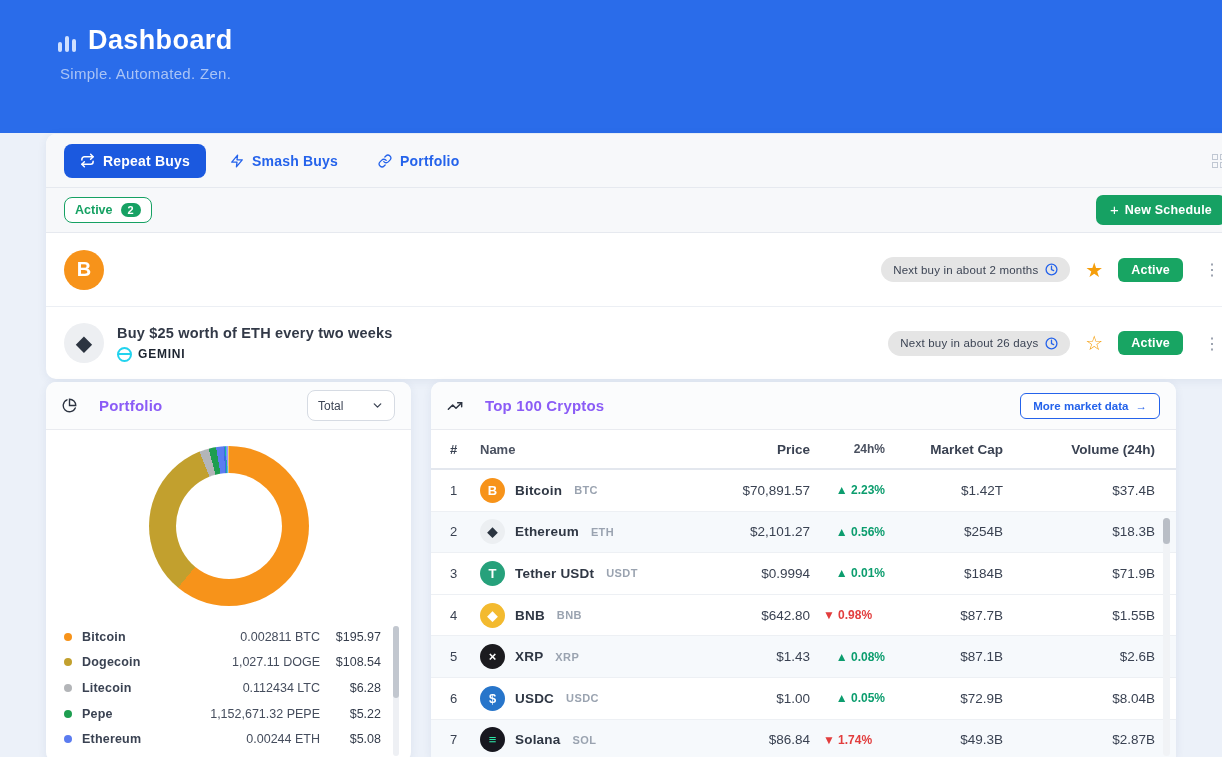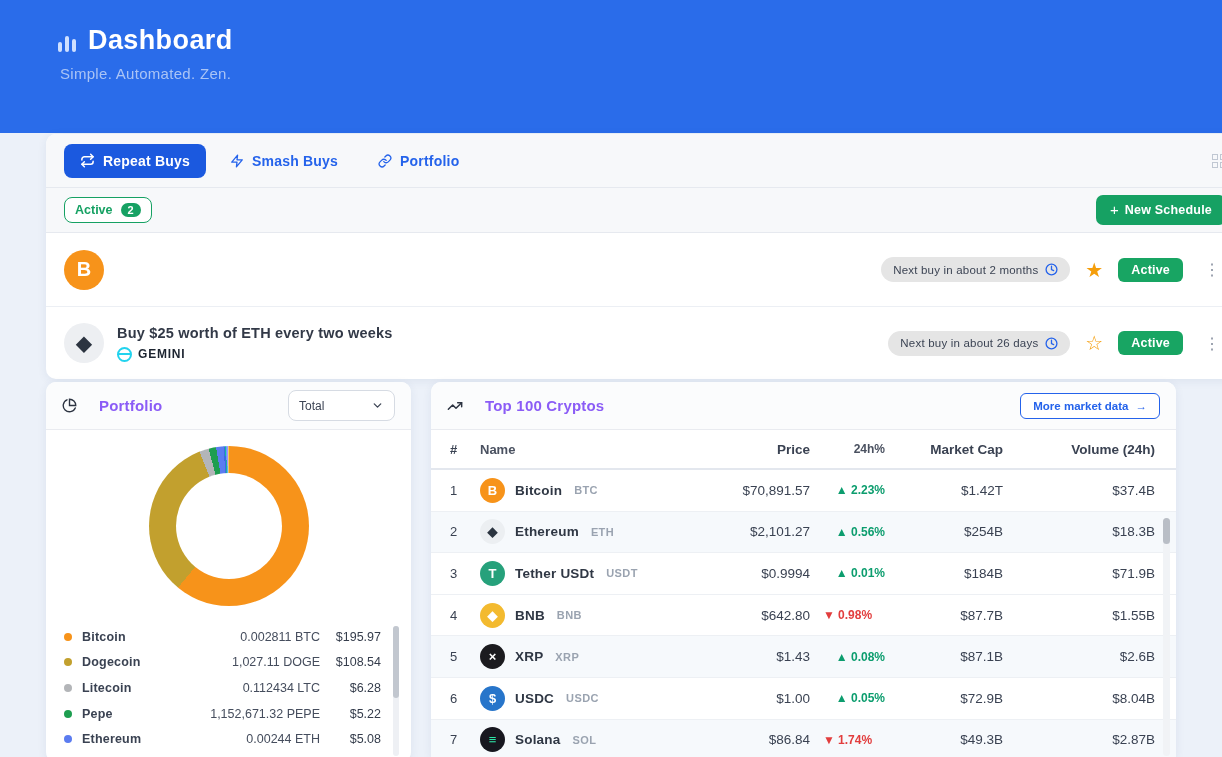--- a/index.html
+++ b/index.html
@@ -50,21 +50,21 @@
   .sright { margin-left:auto; display:flex; align-items:center; gap:15px; }
   .next-chip { background:#e5e5e5; border-radius:13px; padding:6px 12px; display:flex; align-items:center; gap:7px; font-size:11.5px; color:#3c4454; letter-spacing:.2px; }
   .star { font-size:20px; line-height:20px; color:#f59e0b; cursor:pointer; }
   .badge-active { background:#18a563; color:#fff; font-size:12.5px; font-weight:bold; border-radius:6px; padding:5px 13px; letter-spacing:.2px; }
   .kebab { color:#8b93a2; font-size:16px; padding:2px 6px; cursor:pointer; }
 
   
   .port-card { left:46px; top:382px; width:365px; height:380px; }
   .panel-head { height:48px; border-bottom:1px solid #e9ebf0; display:flex; align-items:center; padding:0 16px; border-radius:10px 10px 0 0; background:#fbfcfd; }
   .panel-title { font-size:15px; font-weight:bold; color:#8b5cf6; letter-spacing:.2px; display:flex; align-items:center; gap:22px; }
-  .select-box { margin-left:auto; width:107px; height:31px; border:1px solid #d6dbe3; border-radius:8px; background:#fff; display:flex; align-items:center; padding:0 10px; cursor:pointer; }
+  .select-box { margin-left:auto; width:88px; height:31px; border:1px solid #d6dbe3; border-radius:8px; background:#fff; display:flex; align-items:center; padding:0 10px; cursor:pointer; }
   .select-box .val { font-size:12px; color:#3c4454; }
   .select-box svg { margin-left:auto; }
   .donut-wrap { display:flex; justify-content:center; margin-top:16px; }
   .donut { width:160px; height:160px; border-radius:50%; position:relative; }
   .donut::after { content:""; position:absolute; inset:27px; background:#fff; border-radius:50%; }
   .legend { margin-top:18px; position:relative; padding:0 30px 0 18px; }
   .lrow { display:flex; align-items:center; height:25.6px; }
   .ldot { width:8px; height:8px; border-radius:50%; flex:0 0 8px; }
   .lname { font-size:12.5px; font-weight:bold; color:#3a4252; margin-left:10px; letter-spacing:.2px; }
   .lamount { margin-left:auto; font-size:12.5px; color:#454d5d; }

